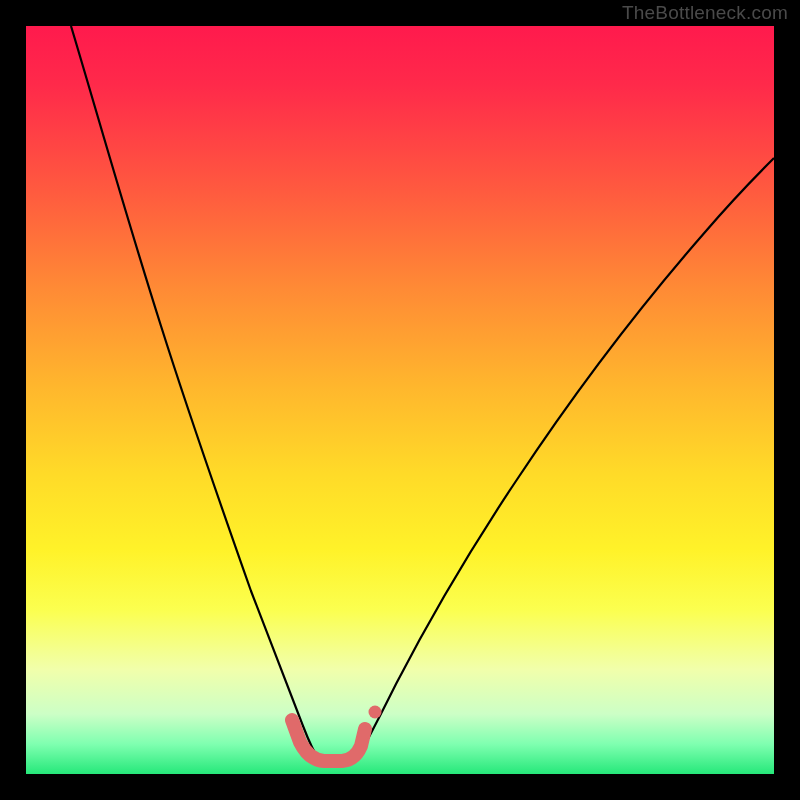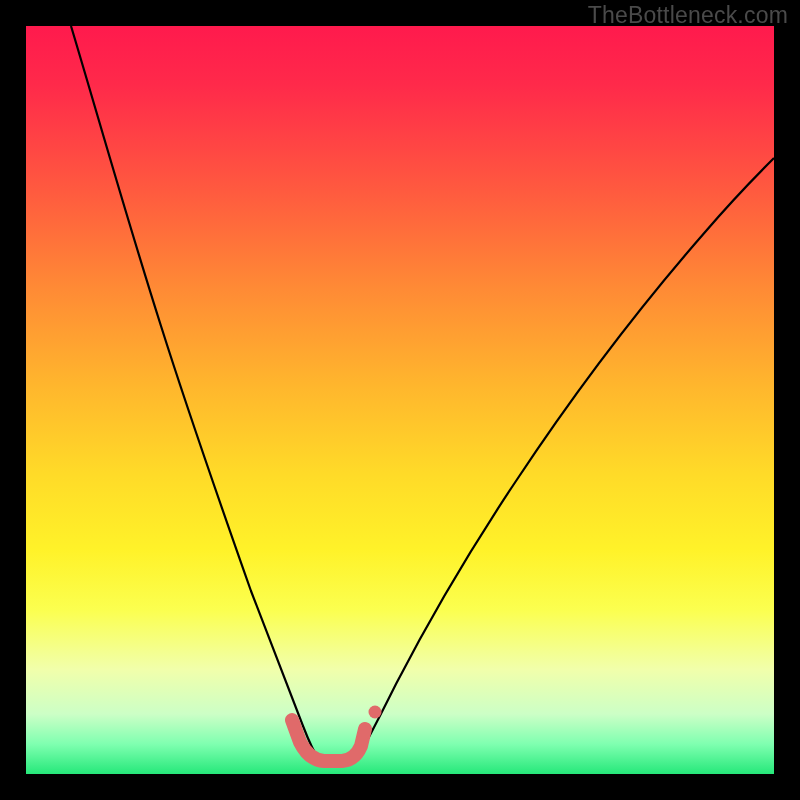--- a/index.html
+++ b/index.html
@@ -29,21 +29,21 @@
       #f1ffab 86%,
       #ccffc6 92%,
       #7fffb0 96%,
       #26e87a 100%);
   }
   .watermark {
     position: absolute;
     top: 2px;
     right: 12px;
     color: #4a4a4a;
-    font-size: 23px;
+    font-size: 19px;
     letter-spacing: 0.2px;
     font-weight: 400;
   }
   svg.curves {
     position: absolute;
     left: 0;
     top: 0;
     width: 748px;
     height: 748px;
     overflow: visible;

